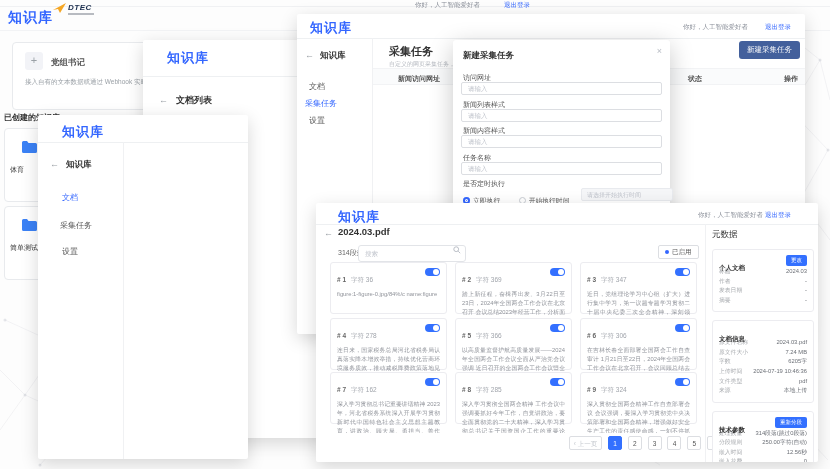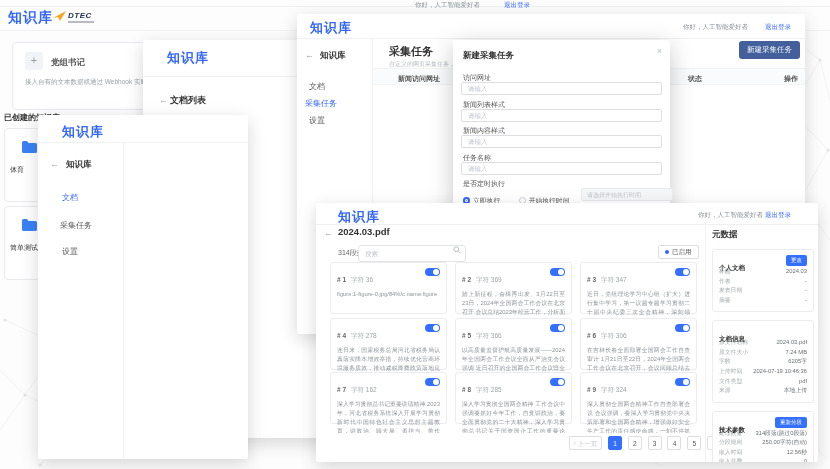--- a/index.html
+++ b/index.html
@@ -24,29 +24,29 @@
   .create-card { position:absolute; left:12px; top:42px; width:430px; height:68px; background:#fff; border:1px solid #e8eaed; border-radius:4px; }
   .plus-box { position:absolute; left:12px; top:9px; width:18px; height:18px; background:#f2f3f7; border-radius:3px; color:#9aa0a6; font-size:11px; text-align:center; line-height:17px; }
   .create-label { position:absolute; left:38px; top:14px; font-size:8.5px; font-weight:bold; color:#555; }
   .create-desc { position:absolute; left:12px; top:33px; width:390px; font-size:6.5px; color:#9aa0a6; line-height:1.7; }
   .created-heading { position:absolute; left:4px; top:112px; font-size:8px; font-weight:bold; color:#333; }
   .kb-card { position:absolute; left:4px; width:112px; height:74px; background:#fff; border:1px solid #e8eaed; border-radius:4px; }
   .kb-card .label { position:absolute; left:5px; top:36px; font-size:7px; color:#333; }
   .kb-card svg { position:absolute; left:16px; top:11px; }
 
   
-  .logo { position:absolute; left:52px; top:9px; width:50px; height:18px; }
+  .logo { position:absolute; left:52px; top:1px; width:50px; height:18px; }
   .logo .t { position:absolute; left:16px; top:2px; font-size:8px; font-weight:bold; font-style:italic; color:#1d3050; letter-spacing:.5px; }
   .logo .sub { position:absolute; left:16px; top:12px; width:26px; height:2px; background:#8a8f99; opacity:.6; }
 
   
   #winA { left:143px; top:40px; width:187px; height:398px; z-index:2; }
   #winA .t { position:absolute; left:24px; top:9px; }
   #winA .back { position:absolute; left:16px; top:49px; }
-  #winA .back .lbl { font-size:9px; font-weight:bold; color:#333; margin-left:2px; }
+  #winA .back .lbl { font-size:9px; font-weight:bold; color:#333; margin-left:8px; }
 
   
   #winB { left:38px; top:115px; width:210px; height:344px; z-index:3; }
   #winB .t { position:absolute; left:24px; top:8px; }
   #winB .back { position:absolute; left:12px; top:38px; }
   #winB .back .lbl { font-size:8.5px; font-weight:bold; color:#333; margin-left:7px; }
   .nav-item { position:absolute; font-size:8px; color:#555; cursor:pointer; }
   .nav-item.active { color:#3366ff; }
 
   
@@ -97,21 +97,21 @@
   .toggle .knob { position:absolute; right:1px; top:1px; width:6px; height:6px; border-radius:50%; background:#fff; }
   .seg-body { margin-top:4px; font-size:5.8px; color:#90939a; line-height:1.55; height:33px; overflow:hidden; text-align:justify; }
 
   .pager { position:absolute; left:14px; top:233px; width:470px; text-align:right; font-size:6.5px; color:#555; }
   .pg { display:inline-block; min-width:14px; height:14px; line-height:13px; text-align:center; border:1px solid #dcdee2; border-radius:2px; margin-left:4px; background:#fff; cursor:pointer; padding:0 2px; }
   .pg.active { background:#3370ff; border-color:#3370ff; color:#fff; }
   .pg.nav-btn { padding:0 4px; }
   .pg.disabled { color:#c4c8ce; cursor:default; }
 
   .meta-col { position:absolute; left:396px; top:26px; width:102px; }
-  .meta-title { font-size:8.5px; font-weight:bold; color:#333; }
+  .meta-title { font-size:8.5px; font-weight:normal; color:#333; }
   .meta-card { border:1px solid #ececf0; border-radius:3px; padding:6px; margin-top:8px; background:#fff; }
   .meta-hd { position:relative; height:11px; }
   .meta-hd .lb { font-size:6.5px; font-weight:bold; color:#333; }
   .btn-mini { position:absolute; right:0; top:-1px; background:#3370ff; color:#fff; font-size:5.5px; padding:2px 5px; border-radius:2px; border:none; cursor:pointer; }
   .m-row { display:flex; justify-content:space-between; font-size:5.8px; line-height:1.65; }
   .m-row .k { color:#a6a9ad; }
   .m-row .v { color:#6b6f76; text-align:right; }
 </style>
 </head>
 <body>

